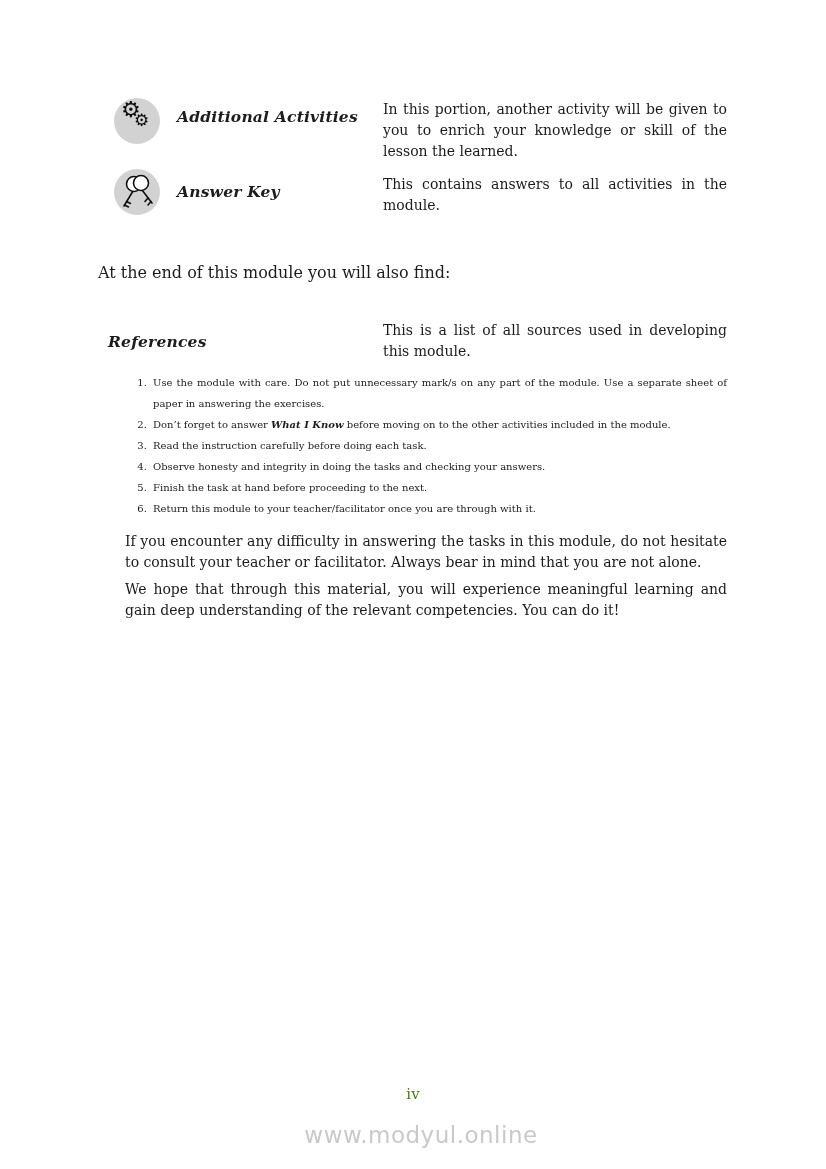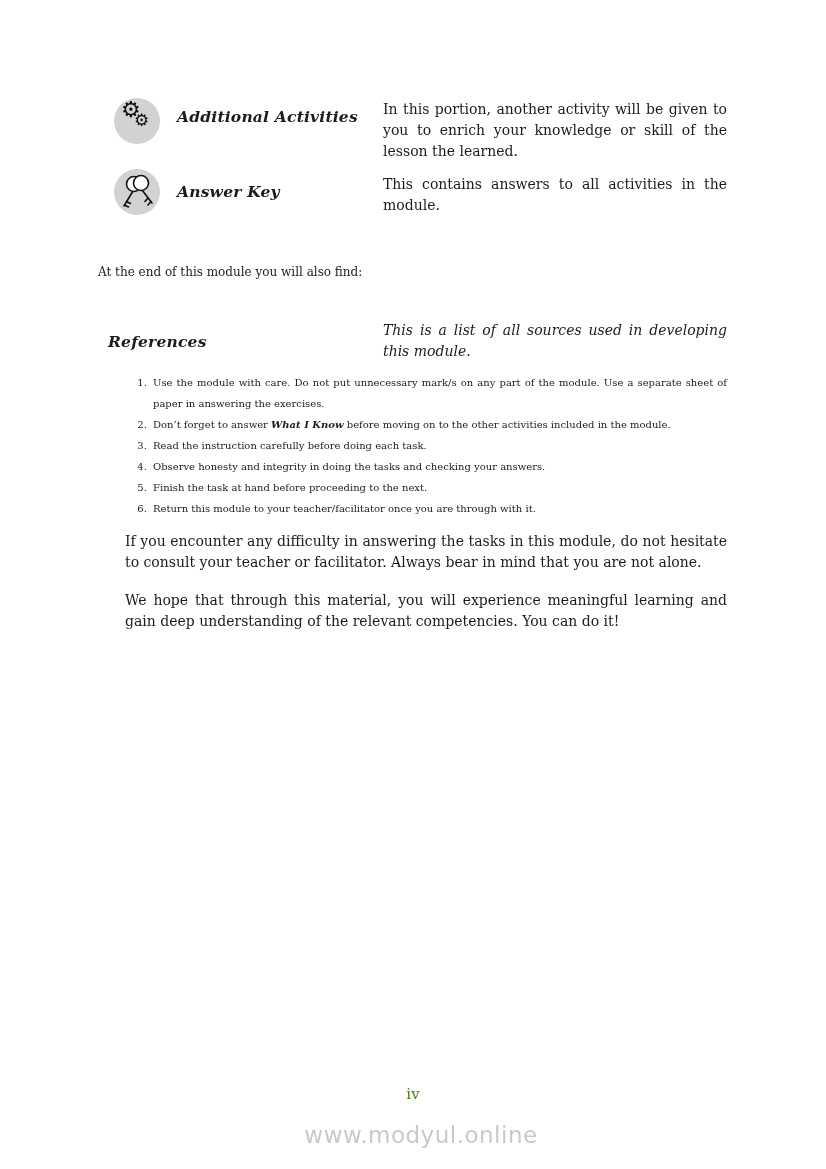--- a/index.html
+++ b/index.html
@@ -45,42 +45,42 @@
     letter-spacing: 0.2px;
   }
   .row-answer-key .label-cell { padding-top: 13px; }
   .desc-cell {
     flex: 1 1 auto;
     font-size: 14px; line-height: 21px;
     text-align: justify; padding-top: 1px;
   }
   .row-answer-key .desc-cell { padding-top: 5px; }
   
-  .end-note { margin-top: 46px; font-size: 12px; line-height: 21px; }
+  .end-note { margin-top: 46px; font-size: 16px; line-height: 21px; }
   .ref-row { display: flex; align-items: center; margin-top: 37px; }
   .ref-label-cell {
     width: 285px; flex: 0 0 285px;
     font-weight: bold; font-style: italic;
     font-size: 15.5px; padding-left: 10px; letter-spacing: 0.2px;
   }
   .ref-desc-cell {
-    flex: 1 1 auto; font-size: 14px; line-height: 21px; text-align: justify; font-style: italic;
+    flex: 1 1 auto; font-size: 14px; line-height: 21px; text-align: justify;
   }
   .reminders-intro { margin-top: 41px; font-size: 14px; line-height: 21px; }
   
   ol.reminders-list {
     margin-top: 10px;
     padding-left: 52px;
     font-size: 10px; line-height: 21px;
   }
   ol.reminders-list li { text-align: justify; padding-left: 3px; }
   ol.reminders-list li .italic-seg { font-style: italic; font-weight: bold; }
   
   .closing-para {
-    margin-top: 17px; margin-left: 27px;
+    margin-top: 6px; margin-left: 27px;
     font-size: 14px; line-height: 21px; text-align: justify;
   }
   .closing-para:first-of-type { margin-top: 12px; }
   
   .page-number {
     position: absolute; bottom: 66px; left: 0; width: 100%;
     text-align: center; font-size: 15px; color: #4d7c0f;
   }
   .watermark {
     position: absolute; bottom: 21px; left: 0; width: 100%;

